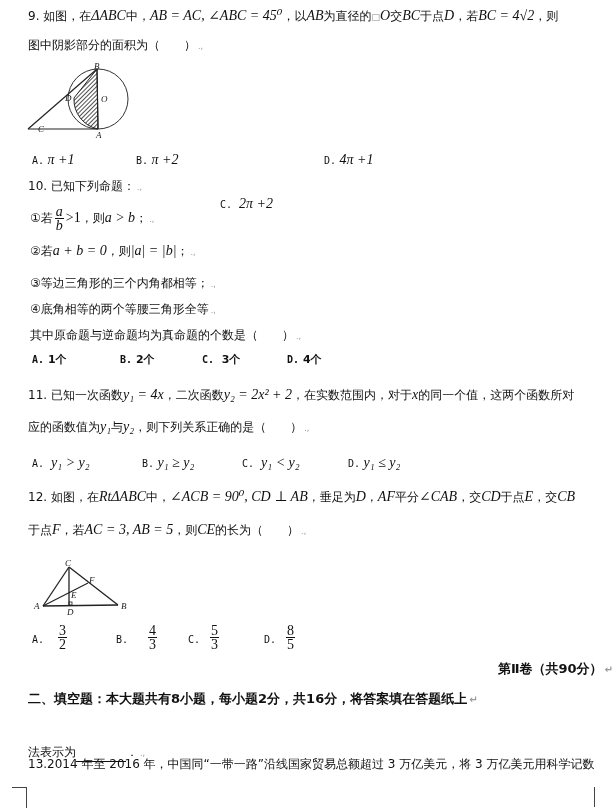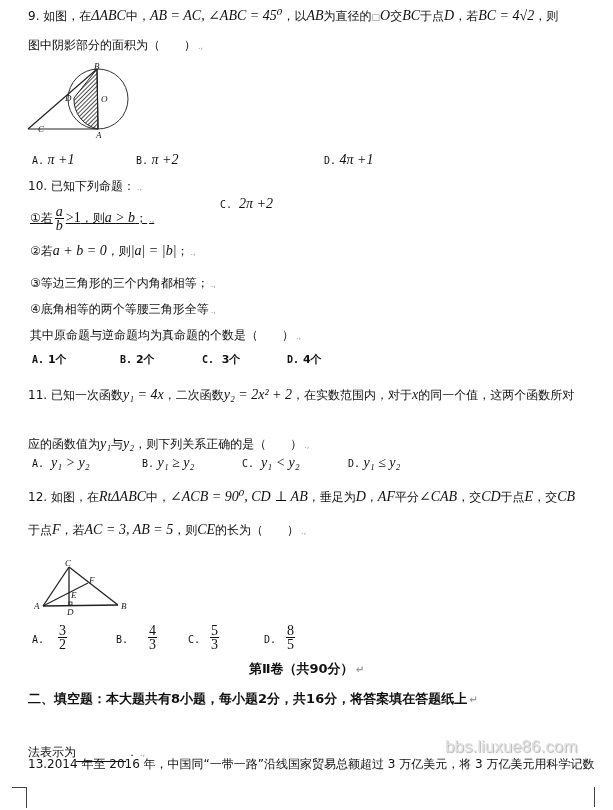--- a/index.html
+++ b/index.html
@@ -8,21 +8,21 @@
   .line { position:absolute; left:28px; white-space:nowrap; font-size:12px; line-height:16px; }
   .m { font-family:"Liberation Serif", "DejaVu Serif", serif; font-style:italic; font-size:14px; }
   .mn { font-family:"Liberation Serif", "DejaVu Serif", serif; font-size:14px; }
   .mark { color:#999; font-size:8px; margin-left:2px; }
   .opts { position:absolute; left:32px; font-size:11px; line-height:16px; white-space:nowrap; }
   .opt { position:absolute; top:0; white-space:nowrap; }
   .optlab { font-family:"DejaVu Sans Mono", monospace; font-size:10px; }
   .frac { display:inline-block; vertical-align:middle; text-align:center; line-height:13px; margin:0 2px; }
   .frac span { display:block; font-family:"Liberation Serif", serif; font-size:14px; }
   .frac .num { border-bottom:1px solid #111; padding:0 1px; }
-  .title2 { position:absolute; left:0; width:613px; text-align:center; top:660px; font-weight:bold; font-size:13px; }
+  .title2 { position:absolute; left:0; width:613px; text-align:right; top:660px; font-weight:bold; font-size:13px; }
   .section { position:absolute; left:28px; top:690px; font-weight:bold; font-size:13px; white-space:nowrap; }
   .blank { display:inline-block; width:50px; border-bottom:1px solid #111; height:12px; vertical-align:bottom; }
   .corner { position:absolute; border-color:#444; border-style:solid; }
   .wm { position:absolute; left:445px; top:738px; color:#e6e6e6; text-shadow:2px 2px 2px #bdbdbd; }
   .wm-big { font-size:40px; font-weight:bold; letter-spacing:-2px; line-height:42px; font-family:"DejaVu Sans", sans-serif; }
   .wm-small { font-size:17px; line-height:18px; font-family:"Liberation Sans", sans-serif; color:#e2e2e2; text-shadow:1px 1px 1px #b0b0b0; }
   svg text { font-family:"Liberation Serif", serif; font-style:italic; font-size:9px; fill:#222; }
 </style>
 </head>
 <body>
@@ -58,21 +58,21 @@
   <span class="opt" style="left:0;"><span class="optlab">A.</span> <span class="m">π +1</span></span>
   <span class="opt" style="left:98px;margin-left:6px;"><span class="optlab">B.</span> <span class="m">π +2</span></span>
   <span class="opt" style="left:188px;margin-top:44px;"><span class="optlab">C.</span>&nbsp;&nbsp;<span class="m">2π +2</span></span>
   <span class="opt" style="left:292px;"><span class="optlab">D.</span> <span class="m">4π +1</span></span>
 </div>
 
 <div class="line" style="top:178px;">
   <span>10.</span>
   <span>已知下列命题：</span><span class="mark">.,</span>
 </div>
-<div class="line" style="top:205px; left:30px; line-height:26px;text-decoration:underline;">
+<div class="line" style="top:205px; left:30px; line-height:26px;">
   <span>①若</span><span class="frac"><span class="num m">a</span><span class="m">b</span></span><span class="mn">&gt;1</span><span>，则</span><span class="m">a &gt; b</span><span>；</span><span class="mark">.,</span>
 </div>
 <div class="line" style="top:243px; left:30px;">
   <span>②若</span><span class="m">a + b = 0</span><span>，则</span><span class="m">|a| = |b|</span><span>；</span><span class="mark">.,</span>
 </div>
 <div class="line" style="top:275px; left:30px;">
   <span>③等边三角形的三个内角都相等；</span><span class="mark">.,</span>
 </div>
 <div class="line" style="top:301px; left:30px;">
   <span>④底角相等的两个等腰三角形全等</span><span class="mark">.,</span>
@@ -84,21 +84,21 @@
   <span class="opt" style="left:0;"><span class="optlab">A.</span> <span>1个</span></span>
   <span class="opt" style="left:88px;"><span class="optlab">B.</span> <span>2个</span></span>
   <span class="opt" style="left:170px;"><span class="optlab">C.</span>&nbsp;&nbsp;<span>3个</span></span>
   <span class="opt" style="left:255px;"><span class="optlab">D.</span> <span>4个</span></span>
 </div>
 
 <div class="line" style="top:387px;">
   <span>11.</span>
   <span>已知一次函数</span><span class="m">y₁ = 4x</span><span>，二次函数</span><span class="m">y₂ = 2x² + 2</span><span>，在实数范围内，对于</span><span class="m">x</span><span>的同一个值，这两个函数所对</span>
 </div>
-<div class="line" style="top:419px;margin-top:17px;">
+<div class="line" style="top:419px;">
   <span>应的函数值为</span><span class="m">y₁</span><span>与</span><span class="m">y₂</span><span>，则下列关系正确的是（　　）</span><span class="mark">.,</span>
 </div>
 <div class="opts" style="top:455px; width:560px; height:16px;text-align:center;">
   <span class="opt" style="left:0;"><span class="optlab">A.</span>&nbsp;&nbsp;<span class="m">y₁ &gt; y₂</span></span>
   <span class="opt" style="left:110px;"><span class="optlab">B.</span> <span class="m">y₁ ≥ y₂</span></span>
   <span class="opt" style="left:210px;"><span class="optlab">C.</span>&nbsp;&nbsp;<span class="m">y₁ &lt; y₂</span></span>
   <span class="opt" style="left:316px;"><span class="optlab">D.</span> <span class="m">y₁ ≤ y₂</span></span>
 </div>
 
 <div class="line" style="top:489px;">
@@ -158,14 +158,13 @@
   <span>13.2014 年至 2016 年，中国同“一带一路”沿线国家贸易总额超过 3 万亿美元，将 3 万亿美元用科学记数</span>
 </div>
 <div class="line" style="top:744px;">
   <span>法表示为</span><span class="blank"></span><span>．</span><span class="mark">.,</span>
 </div>
 
 <div class="corner" style="left:12px; top:787px; width:14px; height:20px; border-width:1px 1px 0 0;"></div>
 <div class="corner" style="left:594px; top:787px; width:0; height:20px; border-width:0 0 0 1px;"></div>
 
 <div class="wm">
-  <div class="wm-small">bbs.liuxue86.com</div>
 </div>
 
 </body></html>

